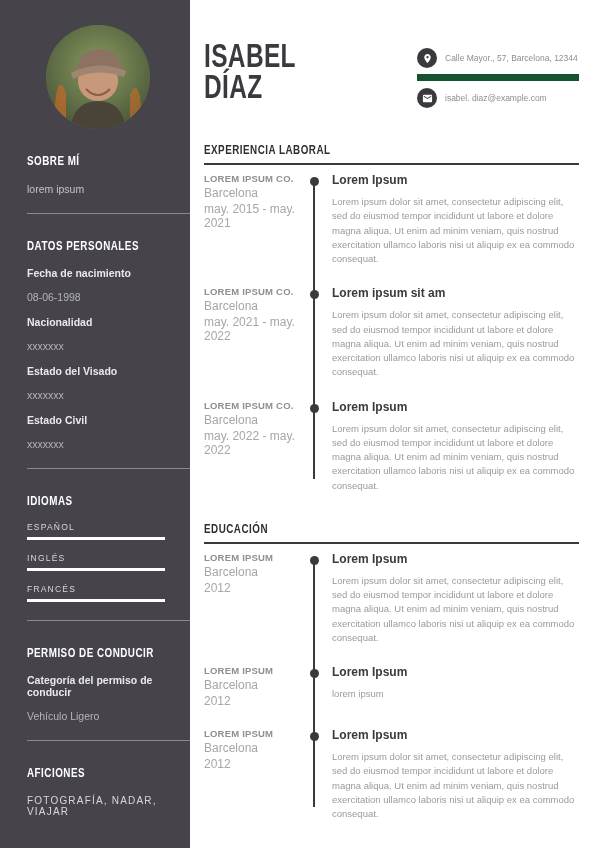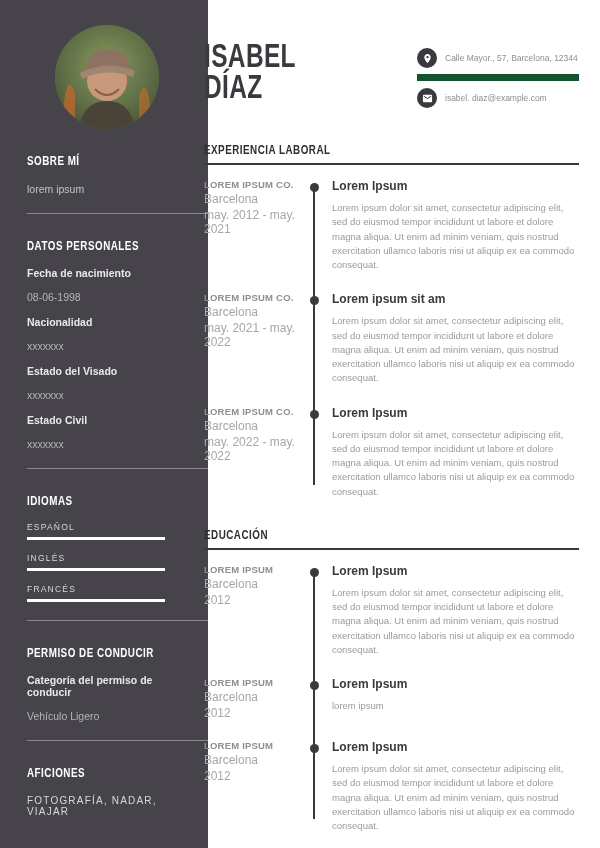--- a/index.html
+++ b/index.html
@@ -2,21 +2,21 @@
 <html><head>
 <meta charset="utf-8">
 <style>
   * { margin:0; padding:0; box-sizing:border-box; }
   html,body { width:600px; height:848px; }
   body { font-family:"Liberation Sans", sans-serif; background:#ffffff; position:relative; overflow:hidden; }
 
   .page { position:absolute; inset:0; width:600px; height:848px; background:#fff; }
 
   
-  .sidebar { position:absolute; left:0; top:0; width:208px; height:848px; background:#46444a; color:#c9c9ce; padding:25px 22px 20px 27px; }
+  .sidebar { position:absolute; left:0; top:0; width:190px; height:848px; background:#46444a; color:#c9c9ce; padding:25px 22px 20px 27px; }
   .photo { width:104px; height:104px; border-radius:50%; overflow:hidden; margin:0 auto; background:#5c6b44; }
   .photo svg { display:block; }
 
   .side-head { display:inline-block; color:#ffffff; font-size:12px; font-weight:bold; letter-spacing:.6px; transform:scaleX(.82); transform-origin:left center; white-space:nowrap; }
   .side-sec { margin-top:22px; }
   .side-div { border:none; border-top:1px solid #8a888e; margin:18px -22px 0 0; }
 
   .about-text { margin-top:14px; font-size:10.5px; color:#c3c3c8; }
 
   .pd-item { margin-top:13px; }
@@ -39,21 +39,21 @@
   .contact-row { display:flex; align-items:center; gap:8px; padding:4px 0 6px 0; }
   .contact-row.underlined { border-bottom:7px solid #14532d; margin-bottom:3px; }
   .cicon { flex:0 0 auto; width:20px; height:20px; border-radius:50%; background:#3a393e; color:#fff; display:flex; align-items:center; justify-content:center; }
   .cicon svg { display:block; }
   .ctext { font-size:8.5px; color:#8e8e93; }
 
   .sec { margin-top:26px; }
   .sec-head { display:inline-block; color:#2e2d32; font-size:12px; font-weight:bold; letter-spacing:.6px; transform:scaleX(.82); transform-origin:left center; white-space:nowrap; }
   .sec-rule { border:none; border-top:2px solid #3a393e; margin-top:5px; }
 
-  .entries { position:relative; margin-top:14px; }
+  .entries { position:relative; margin-top:8px; }
   .tline { position:absolute; left:109px; top:9px; bottom:14px; width:2px; background:#3a393e; }
   .entry { display:flex; margin-bottom:20px; }
   .entry:last-child { margin-bottom:0; }
   .e-left { width:92px; flex:0 0 auto; }
   .e-org { font-size:9.5px; font-weight:bold; color:#8e8e93; letter-spacing:.2px; }
   .e-sub { font-size:12px; color:#a6a6ab; margin-top:2px; }
   .e-mid { width:36px; flex:0 0 auto; display:flex; justify-content:center; }
   .dot { width:9px; height:9px; border-radius:50%; background:#3a393e; margin-top:4px; }
   .e-right { flex:1; }
   .e-role { font-size:12px; font-weight:bold; color:#3a393e; }
@@ -182,21 +182,21 @@
     <section class="sec">
       <h2 class="sec-head">EXPERIENCIA LABORAL</h2>
       <hr class="sec-rule">
       <div class="entries">
         <div class="tline"></div>
 
         <div class="entry">
           <div class="e-left">
             <div class="e-org">LOREM IPSUM CO.</div>
             <div class="e-sub">Barcelona</div>
-            <div class="e-sub">may. 2012 - may. 2021</div>
+            <div class="e-sub">may. 2015 - may. 2021</div>
           </div>
           <div class="e-mid">
               <div class="dot"></div>
             </div>
           <div class="e-right">
             <div class="e-role">Lorem Ipsum</div>
             <p class="e-desc">Lorem ipsum dolor sit amet, consectetur adipiscing elit, sed do eiusmod tempor incididunt ut labore et dolore magna aliqua. Ut enim ad minim veniam, quis nostrud exercitation ullamco laboris nisi ut aliquip ex ea commodo consequat.</p>
           </div>
         </div>
 

